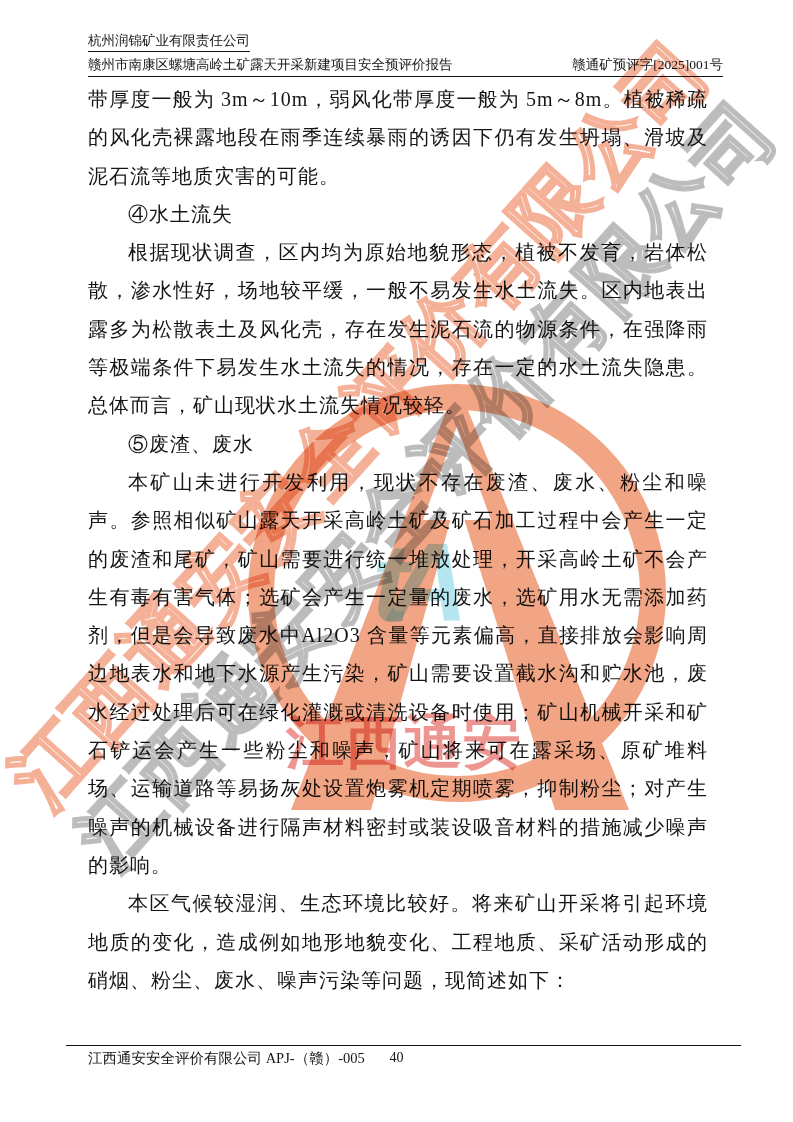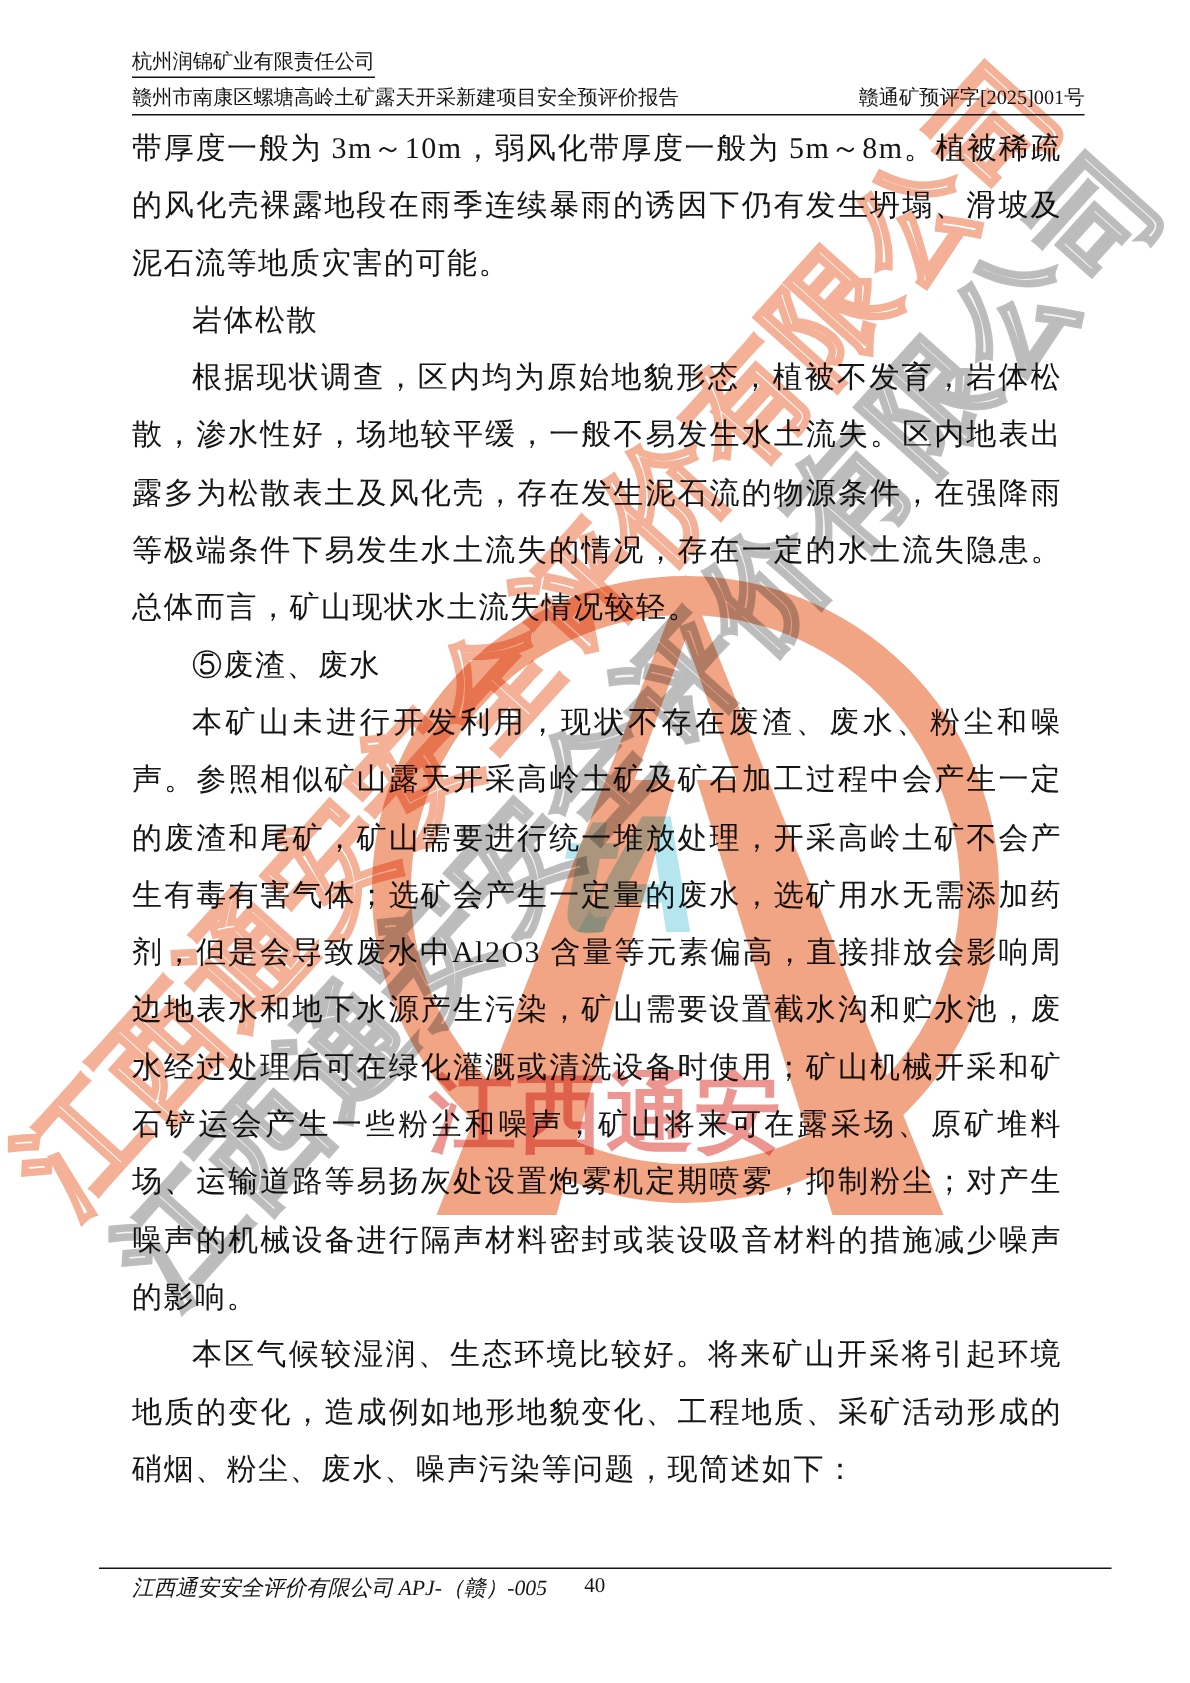--- a/index.html
+++ b/index.html
@@ -16,21 +16,21 @@
 
   
   .body-text { position:absolute; top:80px; left:88px; width:620px;
                font-size:20px; line-height:38.3px; letter-spacing:1px;
                text-align:justify; }
   .body-text p { margin:0; }
   .indent { text-indent:2em; }
 
   
   .footer-rule { position:absolute; left:66px; right:52px; top:1045px; border-top:1.5px solid #151515; }
-  .footer-left { position:absolute; left:88px; top:1049px; font-size:14.5px;font-style:italic; }
+  .footer-left { position:absolute; left:88px; top:1049px; font-size:14.5px; }
   .footer-page { position:absolute; left:0; right:0; top:1050px; text-align:center; font-size:14px; }
 
   
   .wm { position:absolute; inset:0; pointer-events:none; }
   .wm > * { mix-blend-mode:multiply; }
   .wm-logo { position:absolute; left:237px; top:368px; opacity:0.92; }
   .wm-diag {
     position:absolute; white-space:nowrap; font-weight:bold;
     font-size:80px; letter-spacing:3px;
     color:transparent; transform-origin:0 50%; transform:rotate(-48deg);
@@ -57,21 +57,21 @@
   <div class="header">
     <span class="header-line1">杭州润锦矿业有限责任公司</span>
     <div class="header-line2">
       <span>赣州市南康区螺塘高岭土矿露天开采新建项目安全预评价报告</span>
       <span>赣通矿预评字[2025]001号</span>
     </div>
   </div>
 
   <div class="body-text">
     <p>带厚度一般为 3m～10m，弱风化带厚度一般为 5m～8m。植被稀疏的风化壳裸露地段在雨季连续暴雨的诱因下仍有发生坍塌、滑坡及泥石流等地质灾害的可能。</p>
-    <p class="indent">岩体松散</p>
+    <p class="indent">④水土流失</p>
     <p class="indent">根据现状调查，区内均为原始地貌形态，植被不发育，岩体松散，渗水性好，场地较平缓，一般不易发生水土流失。区内地表出露多为松散表土及风化壳，存在发生泥石流的物源条件，在强降雨等极端条件下易发生水土流失的情况，存在一定的水土流失隐患。总体而言，矿山现状水土流失情况较轻。</p>
     <p class="indent">⑤废渣、废水</p>
     <p class="indent">本矿山未进行开发利用，现状不存在废渣、废水、粉尘和噪声。参照相似矿山露天开采高岭土矿及矿石加工过程中会产生一定的废渣和尾矿，矿山需要进行统一堆放处理，开采高岭土矿不会产生有毒有害气体；选矿会产生一定量的废水，选矿用水无需添加药剂，但是会导致废水中Al2O3 含量等元素偏高，直接排放会影响周边地表水和地下水源产生污染，矿山需要设置截水沟和贮水池，废水经过处理后可在绿化灌溉或清洗设备时使用；矿山机械开采和矿石铲运会产生一些粉尘和噪声，矿山将来可在露采场、原矿堆料场、运输道路等易扬灰处设置炮雾机定期喷雾，抑制粉尘；对产生噪声的机械设备进行隔声材料密封或装设吸音材料的措施减少噪声的影响。</p>
     <p class="indent">本区气候较湿润、生态环境比较好。将来矿山开采将引起环境地质的变化，造成例如地形地貌变化、工程地质、采矿活动形成的硝烟、粉尘、废水、噪声污染等问题，现简述如下：</p>
   </div>
 
   <div class="wm">
     <div class="wm-diag wm-diag-salmon">江西通安安全评价有限公司</div>
     <div class="wm-diag wm-diag-gray">江西通安安全评价有限公司</div>
 

